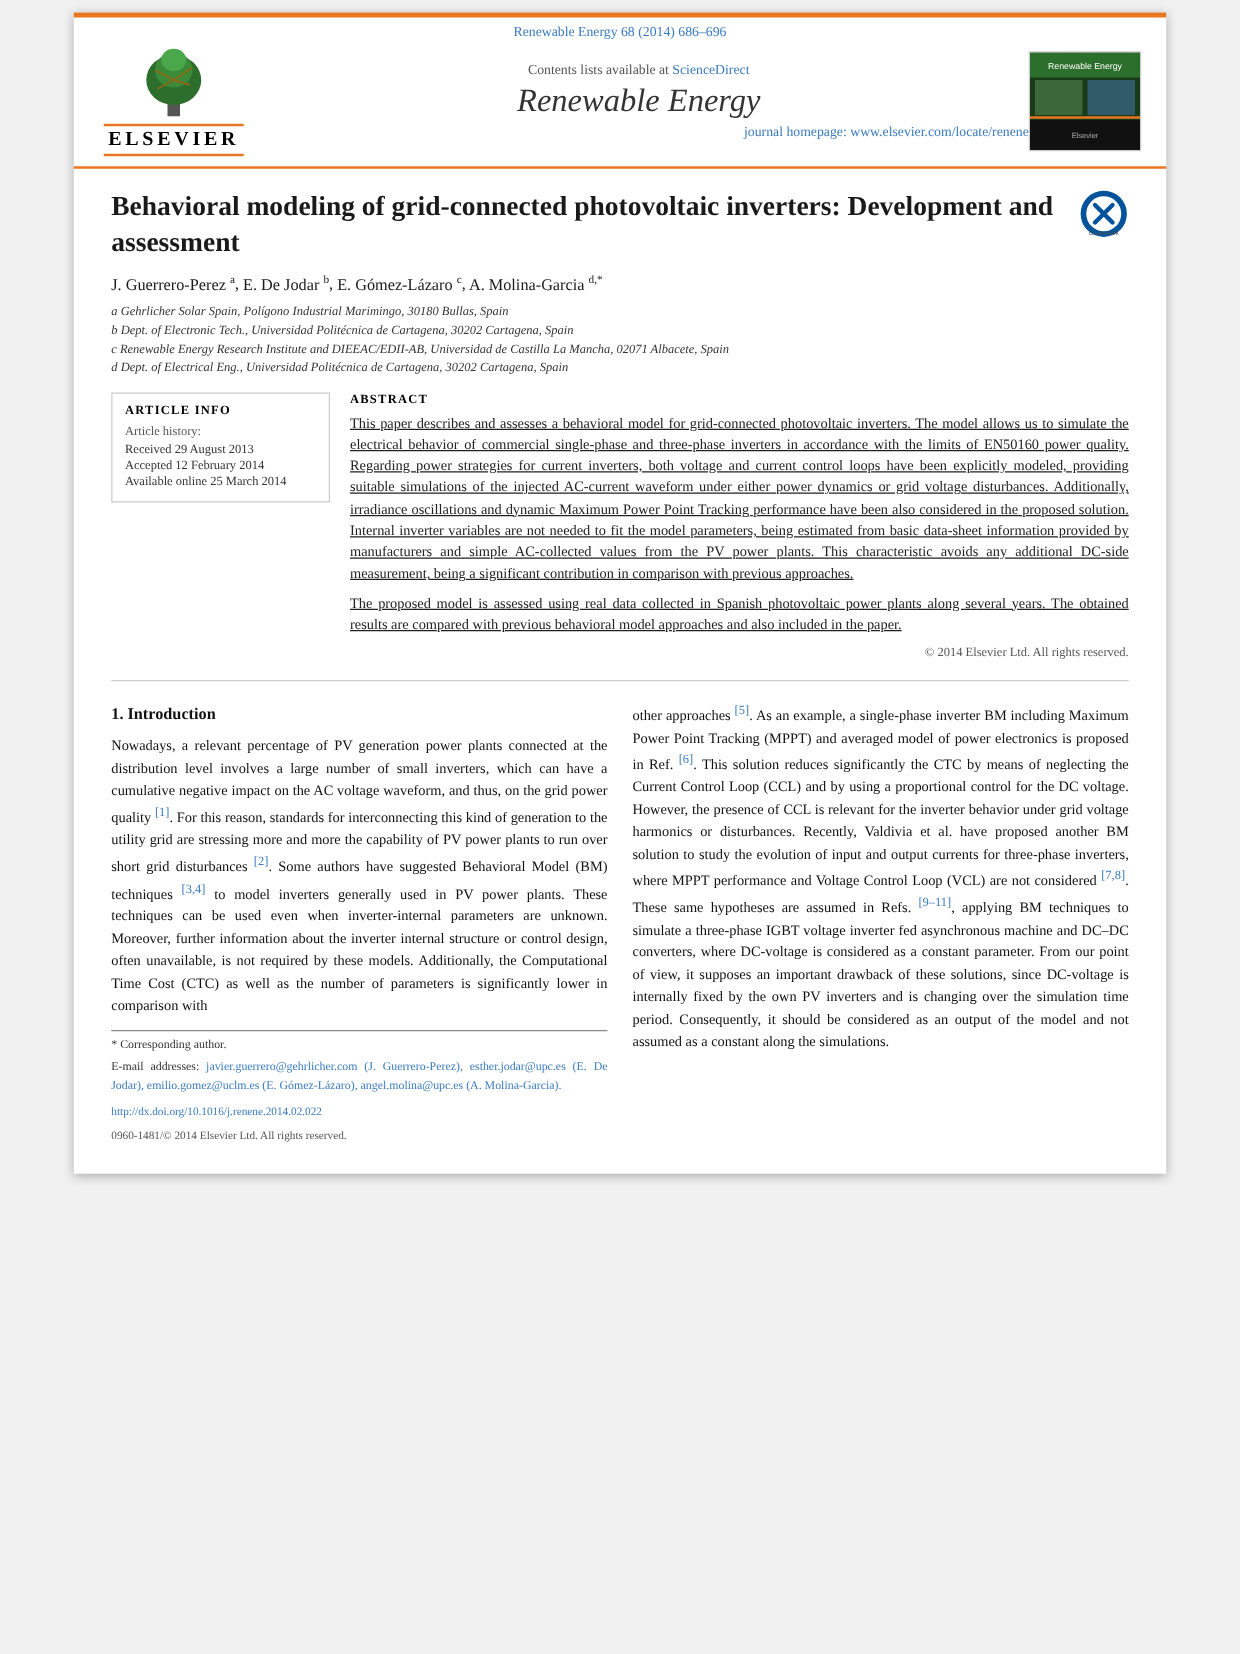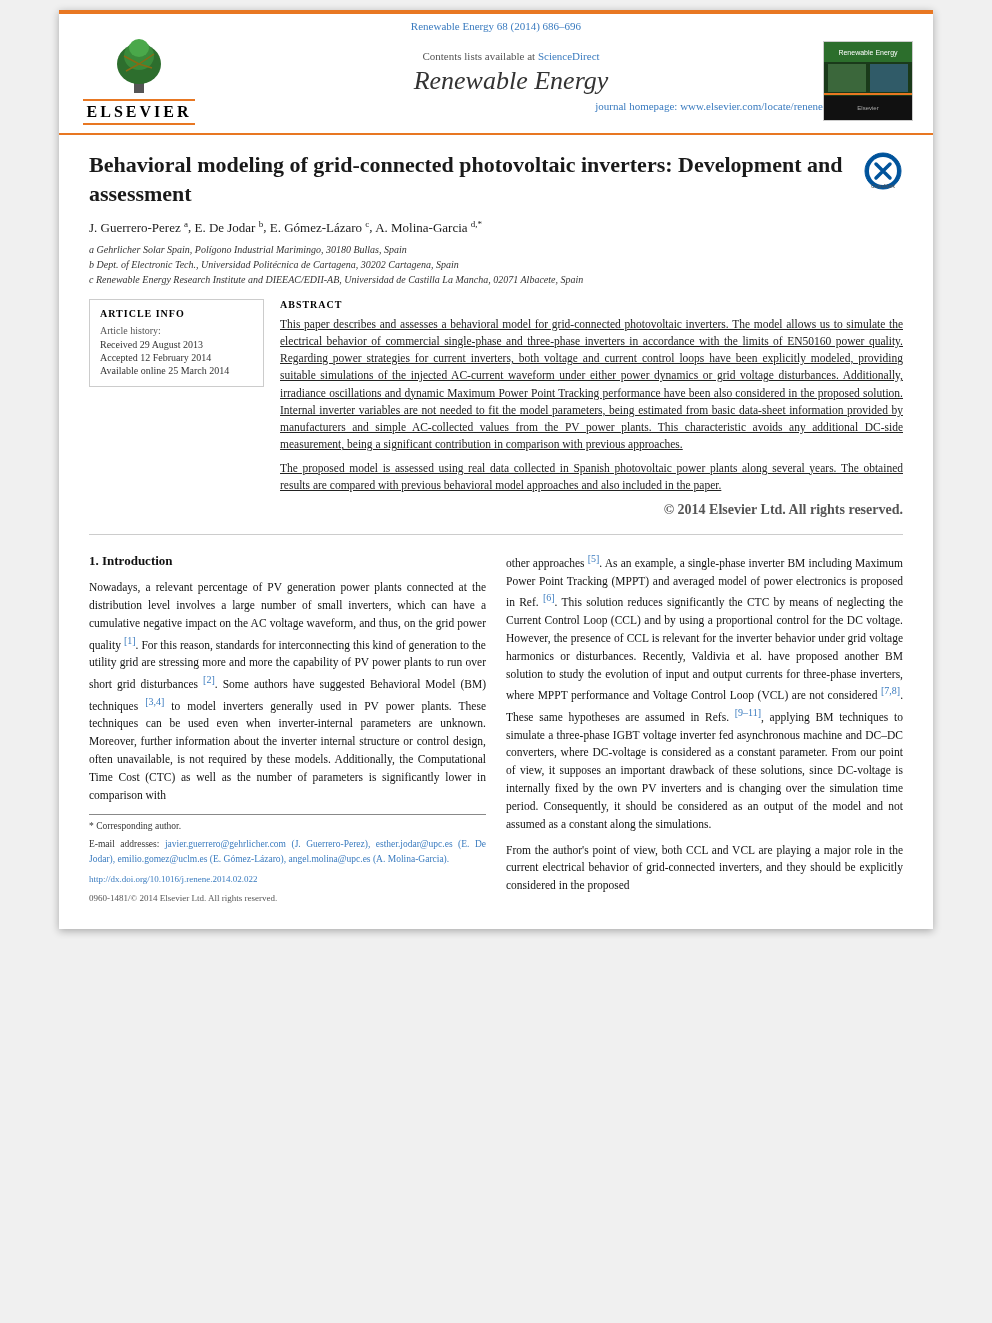--- a/index.html
+++ b/index.html
@@ -219,25 +219,24 @@
       line-height: 1.5;
       text-align: justify;
       text-decoration: underline;
     }
     .abstract-text p {
       margin-bottom: 6px;
     }
 
     
     .copyright {
-      font-size: 14px;
+      font-size: 10px;
       color: #555;
       text-align: right;
       margin-top: 8px;
-      font-weight: bold;
     }
 
     
     .section-divider {
       border: none;
       border-top: 1px solid #ccc;
       margin: 16px 0;
     }
 
     
@@ -353,20 +352,21 @@
       <span>J. Guerrero-Perez <sup class="author-super">a</sup></span>,
       <span>E. De Jodar <sup class="author-super">b</sup></span>,
       <span>E. Gómez-Lázaro <sup class="author-super">c</sup></span>,
       <span>A. Molina-Garcia <sup class="author-super">d,*</sup></span>
     </div>
 
     <div class="affiliations">
       <div>a Gehrlicher Solar Spain, Polígono Industrial Marimingo, 30180 Bullas, Spain</div>
       <div>b Dept. of Electronic Tech., Universidad Politécnica de Cartagena, 30202 Cartagena, Spain</div>
       <div>c Renewable Energy Research Institute and DIEEAC/EDII-AB, Universidad de Castilla La Mancha, 02071 Albacete, Spain</div>
+      <div>d Dept. of Electrical Eng., Universidad Politécnica de Cartagena, 30202 Cartagena, Spain</div>
     </div>
 
     <div class="two-col">
 
       <div class="col-left">
         <div class="article-info">
           <div class="article-info-title">ARTICLE INFO</div>
           <div class="article-info-subtitle">Article history:</div>
           <div class="article-info-line">Received 29 August 2013</div>
           <div class="article-info-line">Accepted 12 February 2014</div>
@@ -407,20 +407,17 @@
             <span class="footnote-link">http://dx.doi.org/10.1016/j.renene.2014.02.022</span>
           </p>
           <p class="bottom-bar-line">0960-1481/© 2014 Elsevier Ltd. All rights reserved.</p>
         </div>
       </div>
 
       <div class="main-col">
         <p>
           other approaches <span class="ref-link">[5]</span>. As an example, a single-phase inverter BM including Maximum Power Point Tracking (MPPT) and averaged model of power electronics is proposed in Ref. <span class="ref-link">[6]</span>. This solution reduces significantly the CTC by means of neglecting the Current Control Loop (CCL) and by using a proportional control for the DC voltage. However, the presence of CCL is relevant for the inverter behavior under grid voltage harmonics or disturbances. Recently, Valdivia et al. have proposed another BM solution to study the evolution of input and output currents for three-phase inverters, where MPPT performance and Voltage Control Loop (VCL) are not considered <span class="ref-link">[7,8]</span>. These same hypotheses are assumed in Refs. <span class="ref-link">[9–11]</span>, applying BM techniques to simulate a three-phase IGBT voltage inverter fed asynchronous machine and DC–DC converters, where DC-voltage is considered as a constant parameter. From our point of view, it supposes an important drawback of these solutions, since DC-voltage is internally fixed by the own PV inverters and is changing over the simulation time period. Consequently, it should be considered as an output of the model and not assumed as a constant along the simulations.
         </p>
-        <p>
-          From the author's point of view, both CCL and VCL are playing a major role in the current electrical behavior of grid-connected inverters, and they should be explicitly considered in the proposed
-        </p>
       </div>
     </div>
 
   </div>
 </div>
 
 </body></html>

